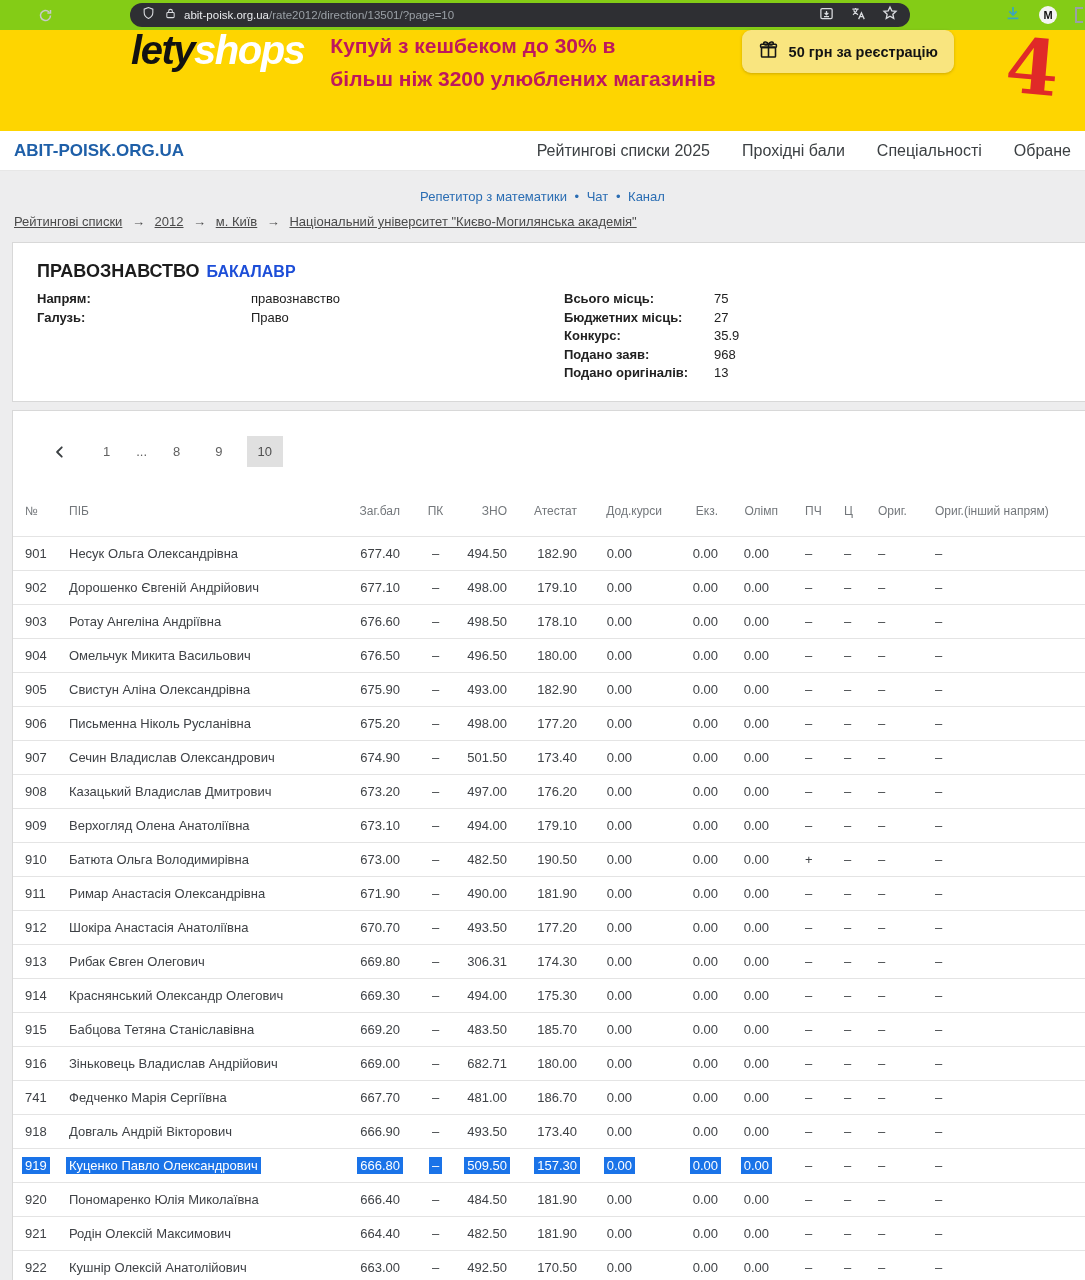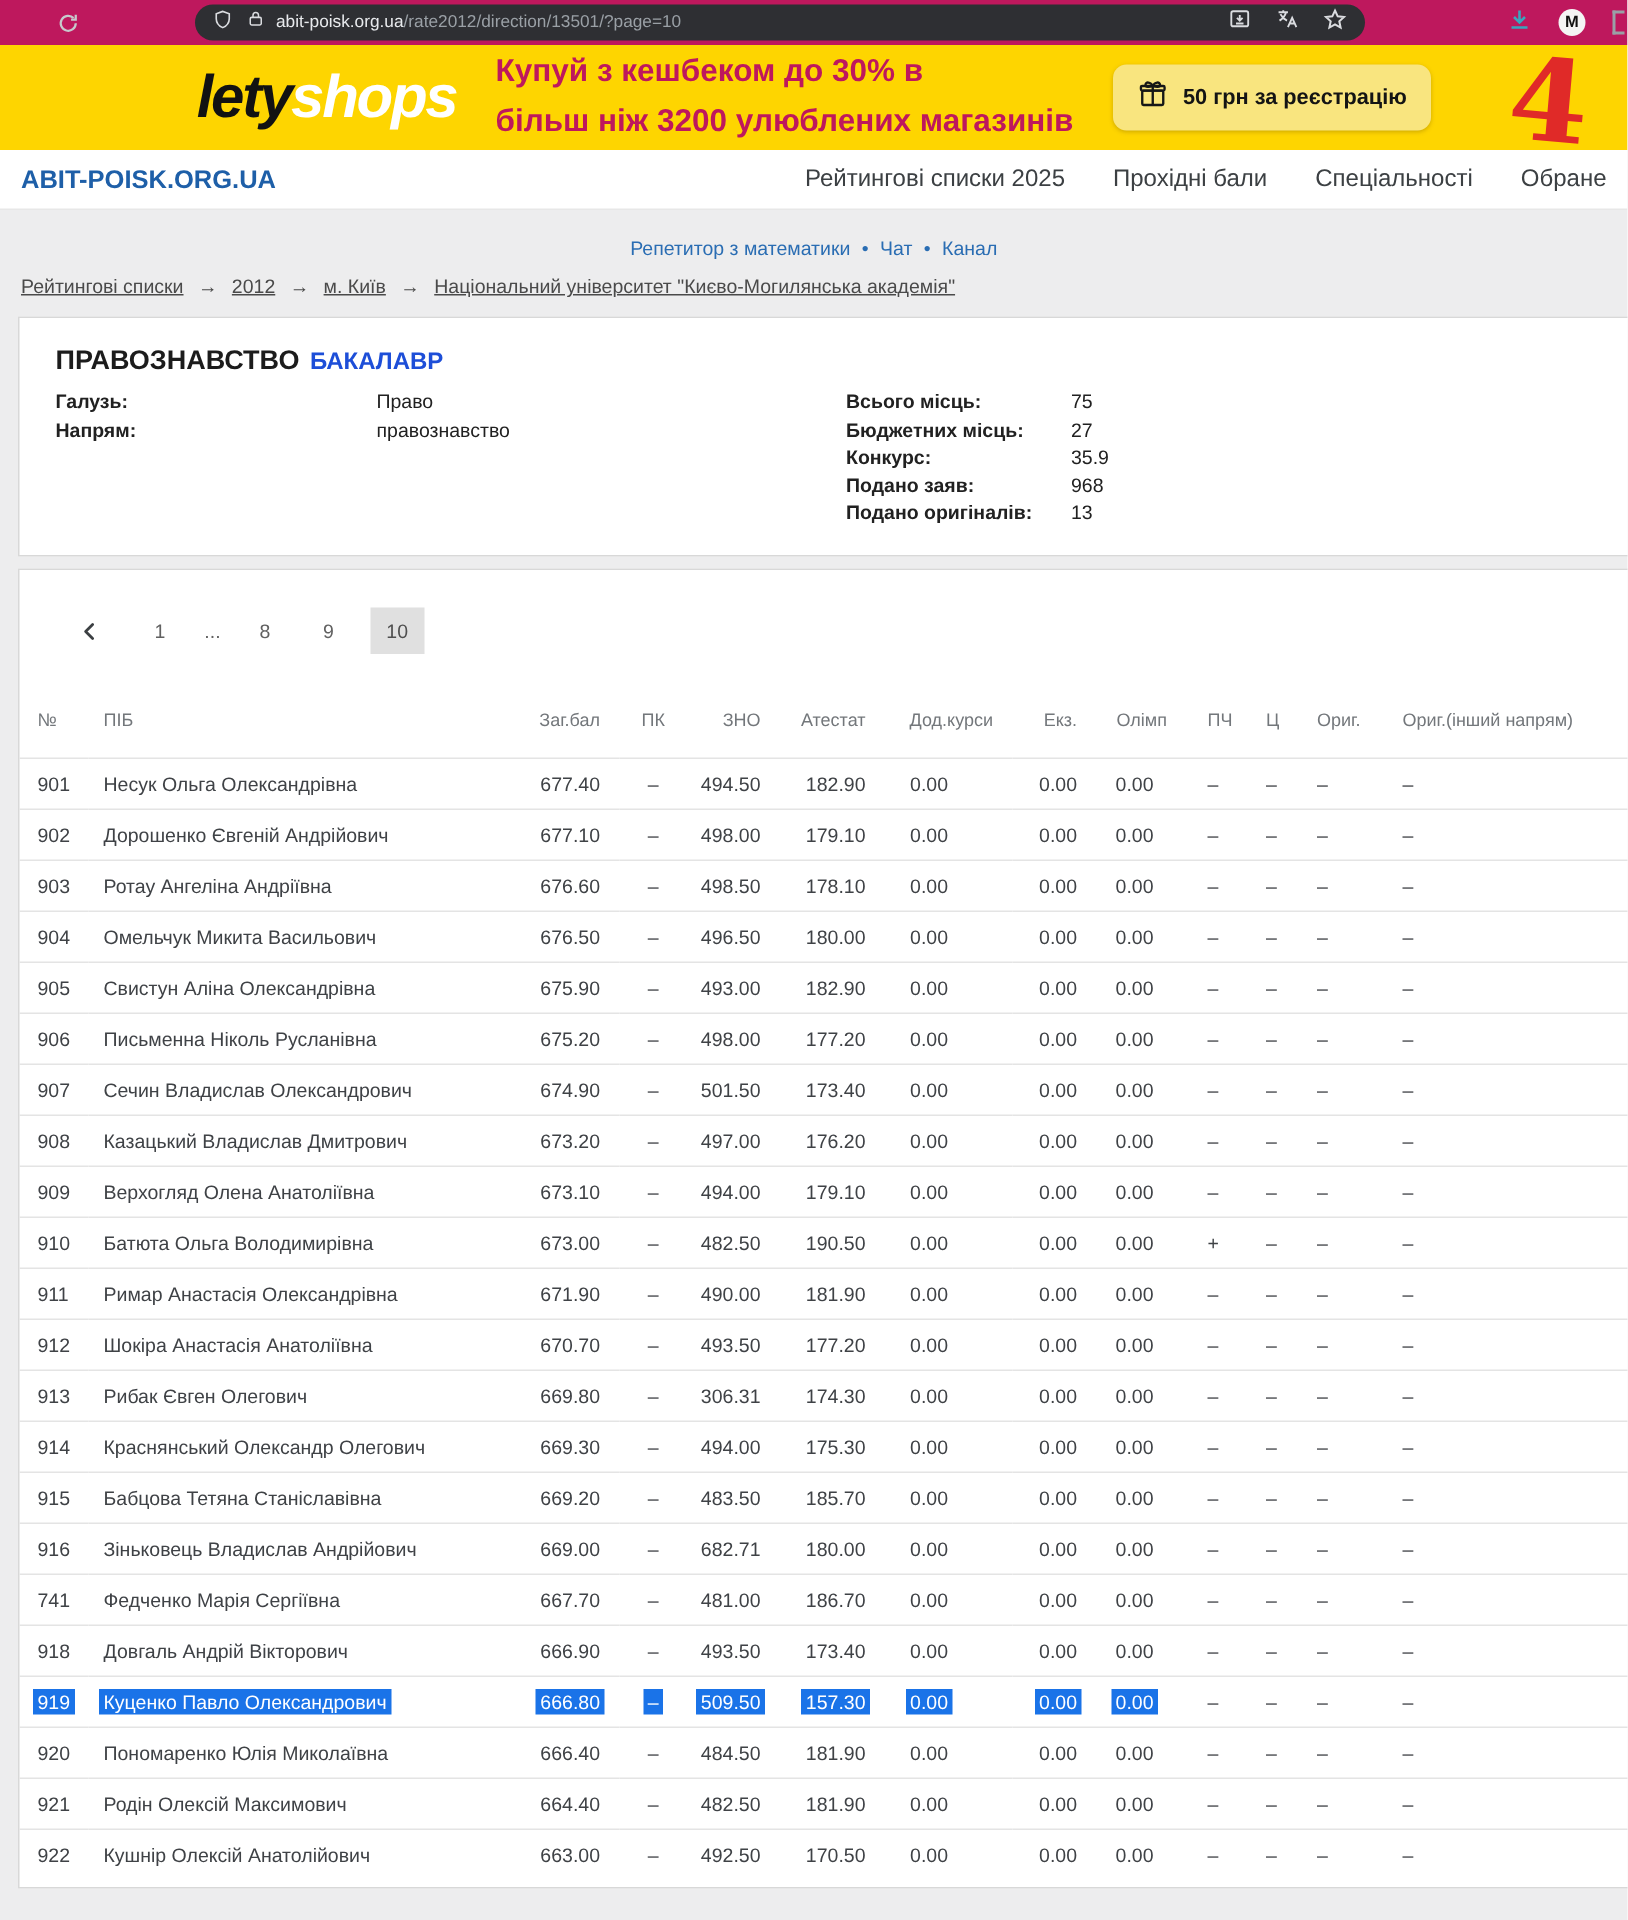--- a/index.html
+++ b/index.html
@@ -1,34 +1,34 @@
 <!DOCTYPE html>
 <html><head>
 <meta charset="utf-8">
 <style>
   * { margin:0; padding:0; box-sizing:border-box; }
   html,body { width:1085px; height:1280px; overflow:hidden; }
   body { font-family:"Liberation Sans", sans-serif; background:#ededee; }
 
   
-  .browser-bar { height:30px; background:#be185d; display:flex; align-items:center; position:relative; }
+  .browser-bar { height:30px; background:#84cc16; display:flex; align-items:center; position:relative; }
   .reload { margin-left:38px; display:flex; }
   .url-pill { position:absolute; left:130px; top:3px; width:780px; height:24px; background:#2e2f33;
               border-radius:12px; display:flex; align-items:center; padding:0 12px; }
   .url-pill svg { flex:0 0 auto; }
   .url-text { margin-left:8px; font-size:11.5px; color:#e8eaed; white-space:nowrap; }
   .url-text .path { color:#9aa0a6; }
   .pill-right { margin-left:auto; display:flex; align-items:center; gap:16px; }
   .bar-right { position:absolute; right:0; top:0; height:30px; display:flex; align-items:center; gap:18px; padding-right:2px; }
   .avatar { width:18px; height:18px; border-radius:50%; background:#f4f4f4; color:#111; font-size:11px; font-weight:700;
             display:flex; align-items:center; justify-content:center; }
   .partial-icon { width:8px; height:16px; border-left:2px solid #9aa0a6; border-top:2px solid #9aa0a6; border-bottom:2px solid #9aa0a6; }
 
   
-  .banner { height:70px; background:#fed500; position:relative; display:flex; align-items:center; justify-content:center; gap:26px; }
+  .banner { height:101px; background:#fed500; position:relative; display:flex; align-items:flex-start; justify-content:center; gap:26px; }
   .ls-logo { font-size:40px; font-weight:800; font-style:italic; letter-spacing:-1.5px; line-height:1; }
   .ls-logo .lety { color:#121212; }
   .ls-logo .shops { color:#ffffff; }
   .slogan { font-size:21px; font-weight:700; color:#be185d; line-height:1.55; }
   .gift-btn { background:#f9e57f; border-radius:9px; padding:9px 16px; display:flex; align-items:center; gap:10px;
               font-size:14.5px; font-weight:700; color:#141414; box-shadow:0 1px 3px rgba(120,90,0,.35); cursor:pointer; }
   .red-four { position:absolute; right:26px; top:-2px; font-size:76px; font-weight:700; color:#e02a28;
               font-family:"DejaVu Serif", serif; transform:rotate(5deg); line-height:1.05; }
 
   
@@ -172,22 +172,22 @@
 
 <div class="quicklinks" id="quicklinks"><a>Репетитор з математики</a><span class="sep"> • </span><a>Чат</a><span class="sep"> • </span><a>Канал</a></div>
 <div class="breadcrumb" id="breadcrumb"><a>Рейтингові списки</a><span class="arrow"> → </span><a>2012</a><span class="arrow"> → </span><a>м. Київ</a><span class="arrow"> → </span><a>Національний університет "Києво-Могилянська академія"</a></div>
 
 <div class="card program-card">
   <div class="program-title">
     <span>ПРАВОЗНАВСТВО</span><span class="degree">БАКАЛАВР</span>
   </div>
   <div class="prog-cols">
     <div class="prog-left" id="prog-left">
+        <div class="info-row"><span class="lbl">Напрям:</span><span class="val">правознавство</span></div>
         <div class="info-row"><span class="lbl">Галузь:</span><span class="val">Право</span></div>
-        <div class="info-row"><span class="lbl">Напрям:</span><span class="val">правознавство</span></div>
       </div>
     <div class="prog-right" id="prog-right">
         <div class="info-row"><span class="lbl">Всього місць:</span><span class="val">75</span></div>
         <div class="info-row"><span class="lbl">Бюджетних місць:</span><span class="val">27</span></div>
         <div class="info-row"><span class="lbl">Конкурс:</span><span class="val">35.9</span></div>
         <div class="info-row"><span class="lbl">Подано заяв:</span><span class="val">968</span></div>
         <div class="info-row"><span class="lbl">Подано оригіналів:</span><span class="val">13</span></div>
       </div>
   </div>
 </div>

